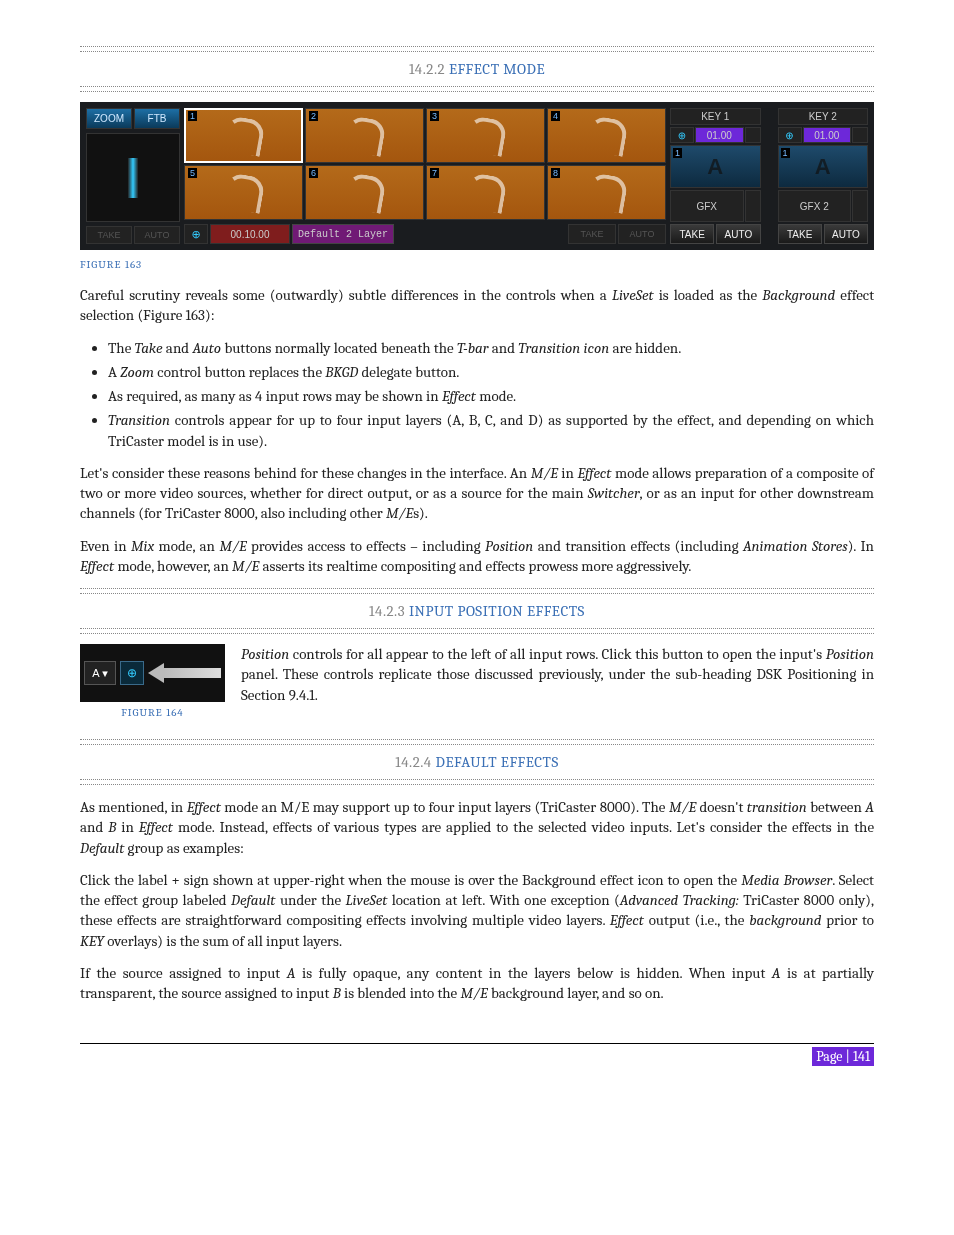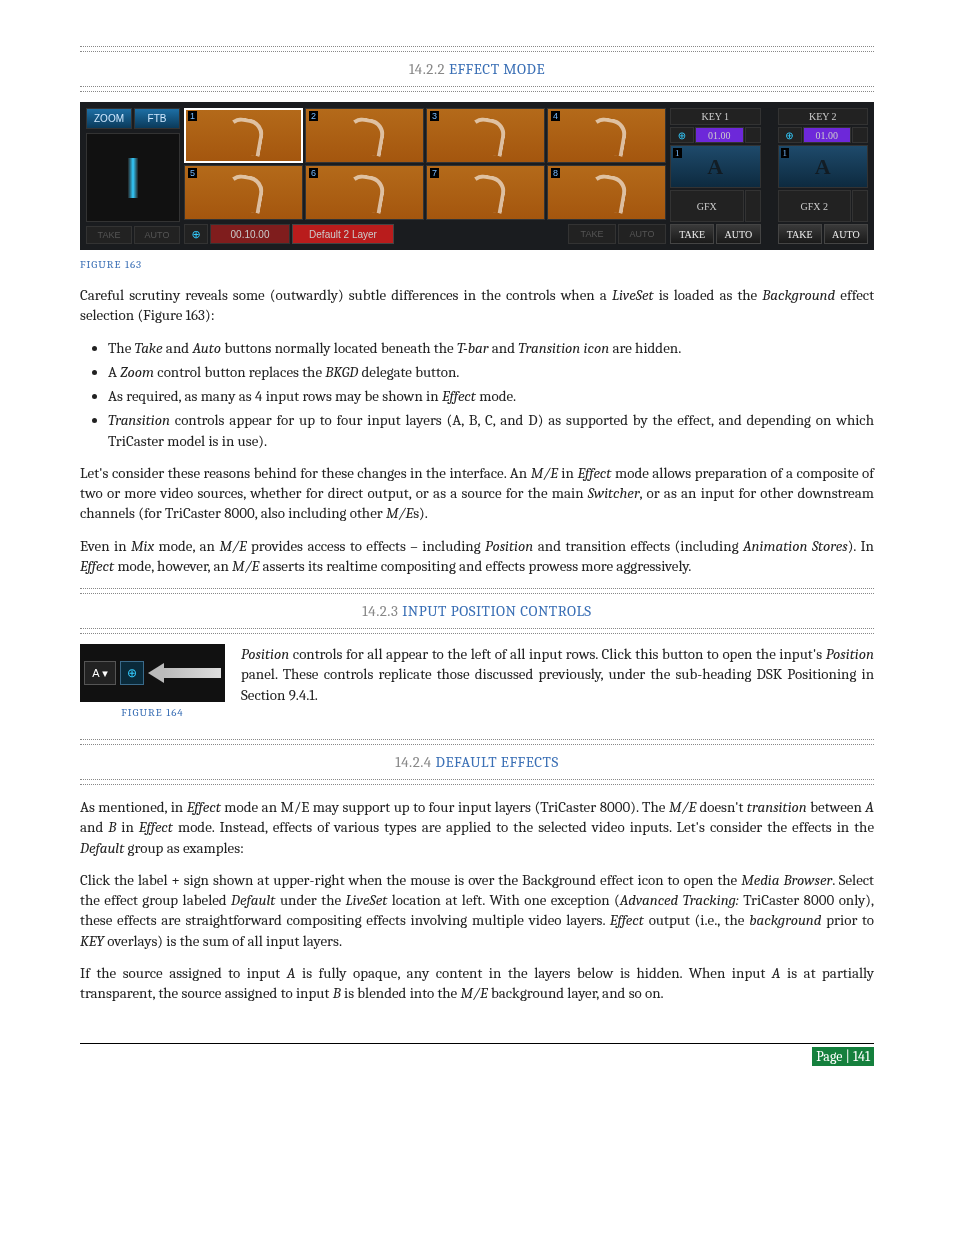--- a/index.html
+++ b/index.html
@@ -38,21 +38,21 @@
   li { margin-bottom: 4px; line-height: 1.35; text-align: justify; }
   em { }
   .footer {
     margin-top: 40px;
     border-top: 1px solid #000;
     padding-top: 4px;
     text-align: right;
     font-size: 14px;
   }
   .footer .page-box {
-    background: #15803d;
+    background: #6d28d9;
     color: #fff;
     padding: 1px 4px;
   }
   
   .fig163 {
     background: #1a1c1f;
     padding: 6px;
     display: flex;
     gap: 4px;
     font-family: Arial, sans-serif;
@@ -125,28 +125,29 @@
   }
   .time-box {
     width:78px;
     background:#7f1d1d;
     display:flex;align-items:center;justify-content:center;
     color:#ccc;font-size:10px;
     border:1px solid #333;
   }
   .default-box {
     width:100px;
-    background:#b91c1c;
+    background:#701a75;
     display:flex;align-items:center;justify-content:center;
     color:#ccc;font-size:10px;
     border:1px solid #444;
+    font-family:Liberation Mono, monospace;
   }
   .spacer { flex:1; background:#1a1c1f; }
   .take-auto { width:46px; background:#222; color:#555; text-align:center; display:flex;align-items:center;justify-content:center; font-size:9px; border:1px solid #333; }
-  .keys { width:198px; display:flex; gap:17px;font-family:Liberation Serif, serif; }
+  .keys { width:198px; display:flex; gap:17px; }
   .keycol { flex:1; display:flex; flex-direction:column; gap:2px; }
   .keyhdr { background:#222; text-align:center; padding:2px 0; font-size:10px; color:#ccc; border:1px solid #333; }
   .keyctrl { display:flex; gap:1px; height:16px; }
   .kc-pos { width:22px; background:#222; color:#3cf; display:flex;align-items:center;justify-content:center; font-size:10px; border:1px solid #333; }
   .kc-time { flex:1; background:#6d28d9; color:#ccc; display:flex;align-items:center;justify-content:center; font-size:10px; border:1px solid #333; }
   .kc-dd { width:14px; background:#222; border:1px solid #333; }
   .keythumb { flex:1; background: linear-gradient(#1e4a6b,#0d2a3f); position:relative; display:flex;align-items:center;justify-content:center; border:1px solid #333; }
   .keythumb .tl { position:absolute; top:2px; left:2px; background:#000; color:#7bf; font-size:9px; padding:0 2px; }
   .keythumb .ab { font-size:22px; font-weight:bold; color:#111; opacity:0.7; }
   .gfxrow { display:flex; gap:1px; height:32px; }
@@ -319,21 +320,21 @@
   <li><em>Transition</em><span> controls appear for up to four input layers (A, B, C, and D) as supported by the effect, and depending on which TriCaster model is in use).</span></li>
 </ul>
 
 <p><span>Let's consider these reasons behind for these changes in the interface.  An </span><em>M/E</em><span> in </span><em>Effect</em><span> mode allows preparation of a composite of two or more video sources, whether for direct output, or as a source for the main </span><em>Switcher</em><span>, or as an input for other downstream channels (for TriCaster 8000, also including other </span><em>M/E</em><span>s).</span></p>
 
 <p><span>Even in </span><em>Mix</em><span> mode, an </span><em>M/E</em><span> provides access to effects – including </span><em>Position</em><span> and transition effects (including </span><em>Animation Stores</em><span>).  In </span><em>Effect</em><span> mode, however, an </span><em>M/E</em><span> asserts its realtime compositing and effects prowess more aggressively.</span></p>
 
 <hr class="section-hr">
 <div class="section-title">
   <span class="num">14.2.3</span>
-  <span>INPUT POSITION CONTROLS</span>
+  <span>INPUT POSITION EFFECTS</span>
 </div>
 <hr class="section-hr">
 
 <div class="fig164-wrap">
   <div class="fig164-box">
     <div class="fig164-img">
       <div class="f164-a">A ▾</div>
       <div class="f164-pos">⊕</div>
       <div class="f164-arrow">
           <div class="arrow-shape"></div>

